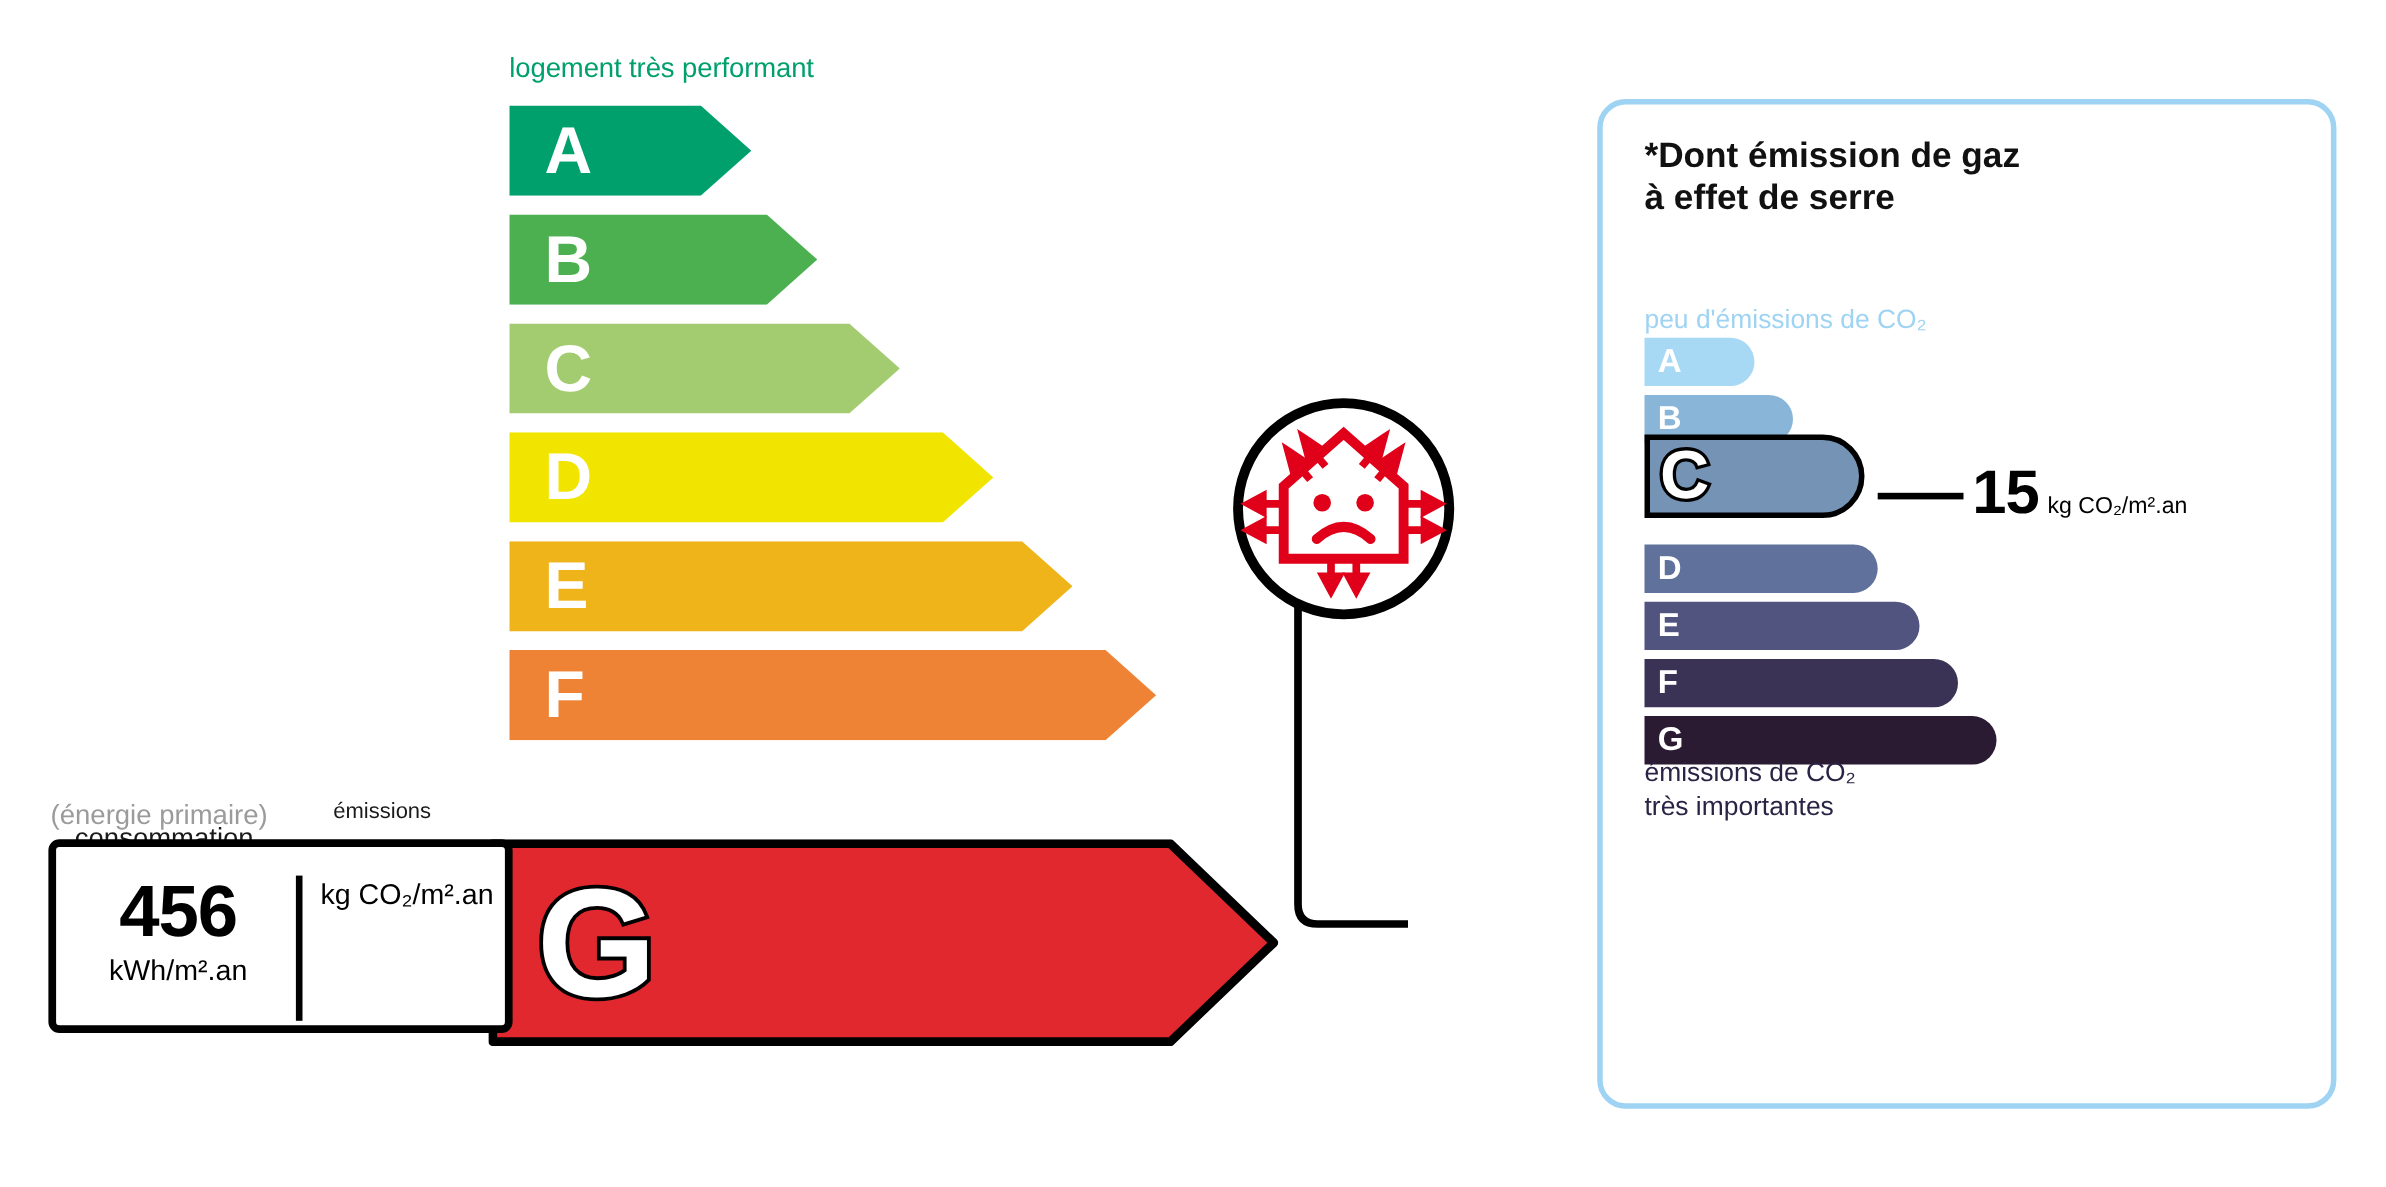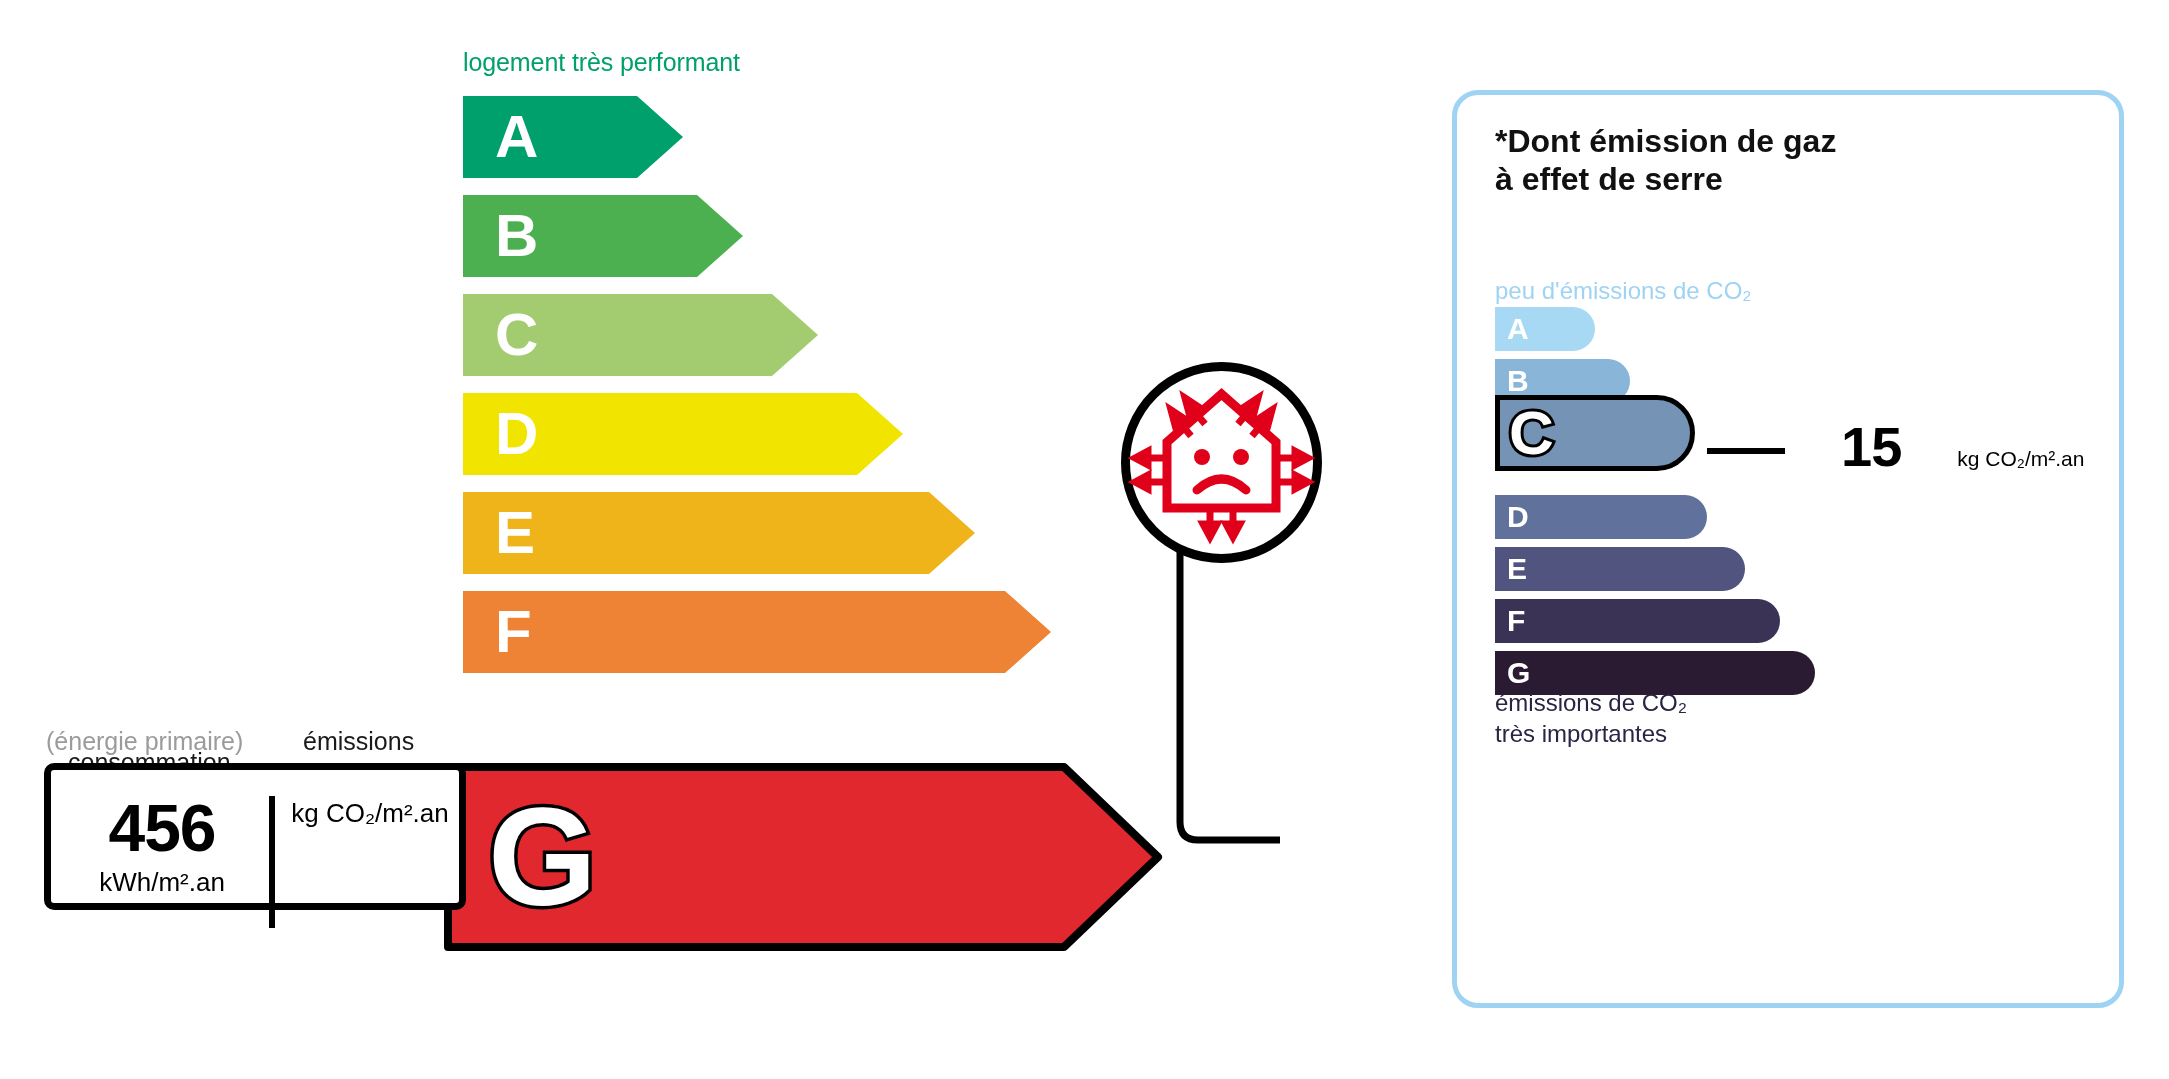--- a/index.html
+++ b/index.html
@@ -81,32 +81,32 @@
     left: 46px;
     top: 727px;
     font-size: 25px;
     color: #9b9b9b;
     white-space: nowrap;
   }
   .lbl-emissions {
     position: absolute;
     left: 303px;
     top: 727px;
-    font-size: 25px;
+    font-size: 20px;
     color: #1a1a1a;
     white-space: nowrap;
   }
 
   
   #value-box {
     position: absolute;
     left: 44px;
     top: 763px;
     width: 422px;
-    height: 147px;
+    height: 176px;
     border: 7px solid #000000;
     border-radius: 10px;
     background: #ffffff;
     box-sizing: border-box;
     z-index: 4;
   }
   .vb-divider {
     position: absolute;
     left: 218px;
     top: 26px;
@@ -454,21 +454,21 @@
           <div class="co2-bar" style="width: 100px; background: rgb(168, 217, 244);"></div>
           <div class="co2-letter">A</div>
         </div>
         <div class="co2-row">
           <div class="co2-bar" style="width: 135px; background: rgb(137, 182, 216);"></div>
           <div class="co2-letter">B</div>
         </div>
         <div class="co2-row selected">
           <div class="co2-bar" style="width: 200px; background: rgb(117, 147, 180);"></div>
           <div class="co2-letter">C</div>
-          <div class="co2-callout" style="left: 212px; gap: 48px;">
+          <div class="co2-callout" style="left: 212px;">
             <div class="callout-line"></div>
             <div class="callout-value">15</div>
             <div class="callout-unit">kg CO₂/m².an</div>
           </div>
         </div>
         <div class="co2-row">
           <div class="co2-bar" style="width: 212px; background: rgb(96, 113, 155);"></div>
           <div class="co2-letter">D</div>
         </div>
         <div class="co2-row">

